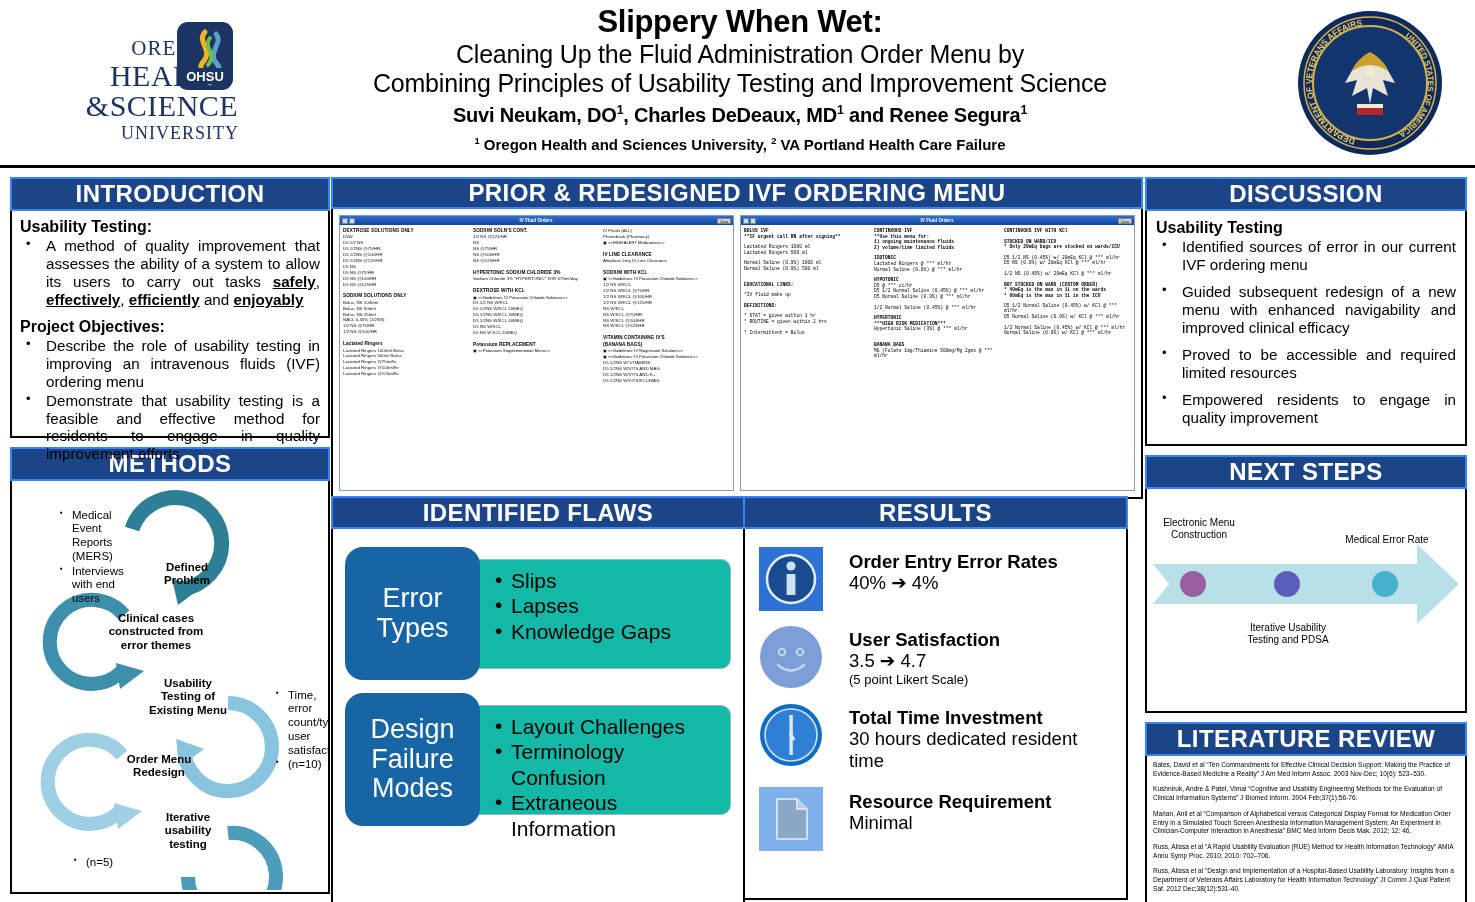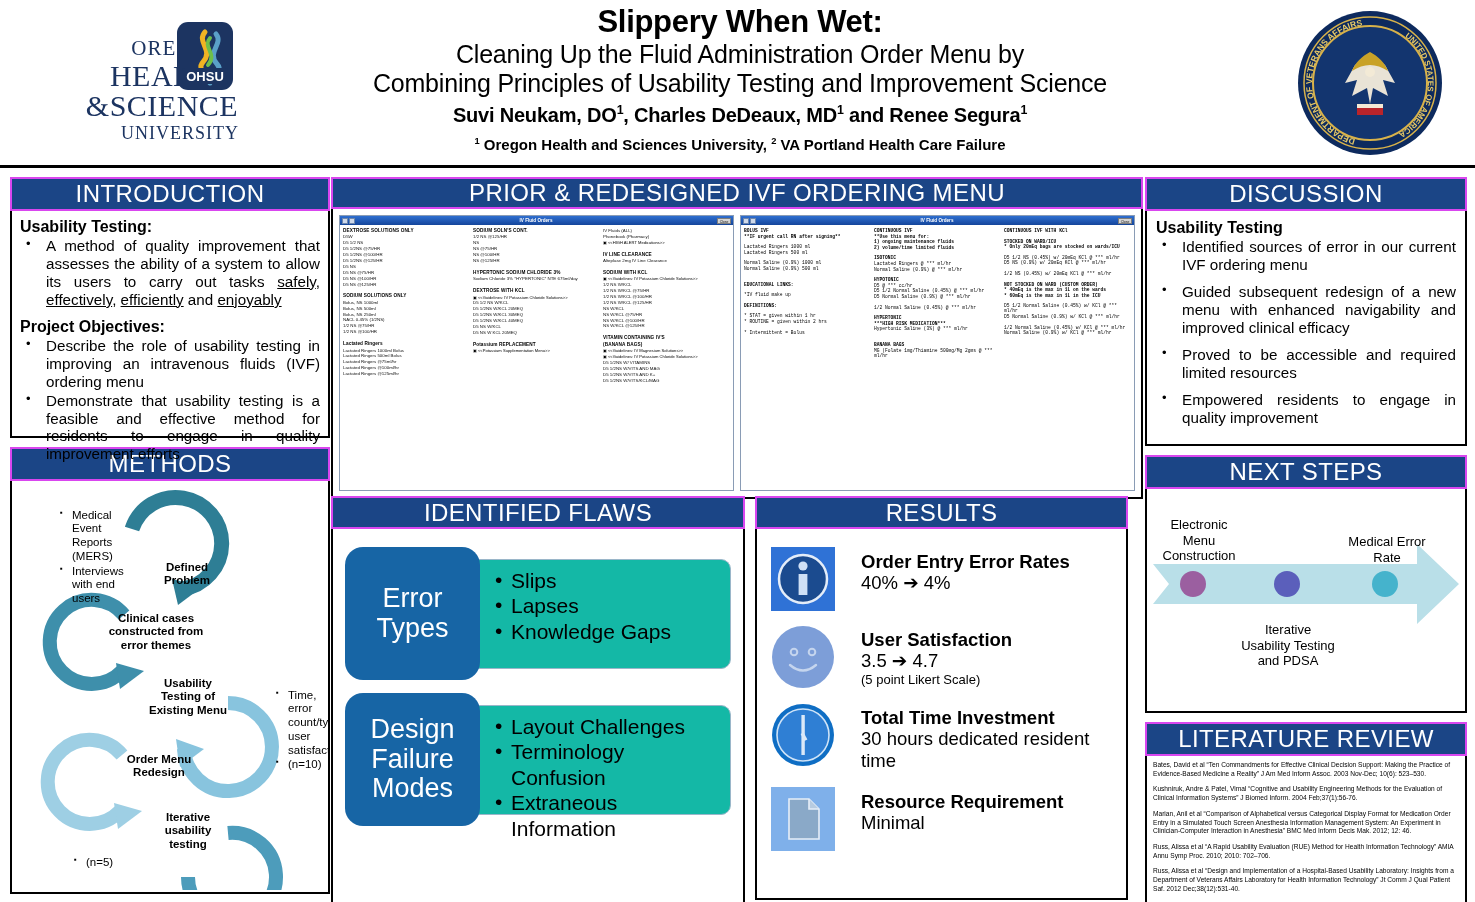--- a/index.html
+++ b/index.html
@@ -20,58 +20,58 @@
   #title-block { position:absolute; left:300px; top:5px; width:880px; text-align:center; }
   .t-main { font-size:31px; font-weight:bold; letter-spacing:-0.3px; line-height:1.12; }
   .t-sub  { font-size:25px; font-weight:normal; line-height:1.18; letter-spacing:-0.2px; }
   .t-auth { font-size:20px; font-weight:bold; margin-top:4px; letter-spacing:-0.2px;}
   .t-affil{ font-size:15px; font-weight:bold; margin-top:10px; }
   sup { font-size:0.62em; vertical-align:super; }
 
   
   .sec-hdr {
     background:#1b4586; color:#fff; text-align:center;
-    font-size:24px; font-weight:normal; letter-spacing:0.4px;
-    border:2px solid #d946ef; line-height:1;
+    font-size:24px; font-weight:bold; letter-spacing:0.4px;
+    border:2px solid #3b82f6; line-height:1;
     display:flex; align-items:center; justify-content:center;
   }
   .sec-body { background:#fff; border:2px solid #000; border-top:none; }
 
   
   #col-left  { position:absolute; left:10px;  top:177px; width:320px; }
   #col-right { position:absolute; left:1145px;top:177px; width:322px; }
   #col-mid   { position:absolute; left:331px; top:177px; width:812px; }
 
   
   #intro-hdr { height:34px; }
   #intro-body { padding:6px 8px 8px 8px; height:227px; }
   .blk-title { font-size:16px; font-weight:bold; margin:1px 0 1px 0; }
   ul.bul { margin:0 0 0 2px; padding:0; list-style:none; }
   ul.bul > li { position:relative; padding-left:24px; font-size:15.2px; line-height:1.18;
                 text-align:justify; margin-bottom:1px; }
   ul.bul > li:before { content:"•"; position:absolute; left:4px; top:-1px; font-size:13px; }
-  .u { text-decoration:underline; }
+  .u { text-decoration:underline;font-weight:bold; }
 
   
   #methods-hdr { margin-top:9px; height:34px; }
   #methods-body { height:413px; position:relative; overflow:hidden; }
   .m-note { position:absolute; font-size:11.5px; line-height:1.2; }
   .m-note li { position:relative; padding-left:12px; list-style:none; margin-bottom:1px;}
   .m-note li:before{ content:"▪"; position:absolute; left:0; top:-1px; font-size:8px;}
   .m-lbl { position:absolute; font-size:11.5px; font-weight:bold; text-align:center; line-height:1.16; }
 
   
   #disc-hdr { height:34px; }
   #disc-body { padding:7px 9px; height:235px; }
   #disc-body ul.bul > li { margin-bottom:9px; font-size:15.2px; }
 
   
   #next-hdr { margin-top:9px; height:34px; }
   #next-body { height:224px; position:relative; overflow:hidden; }
-  .ns-lbl { position:absolute; font-size:13px; text-align:center; line-height:1.2; }
+  .ns-lbl { position:absolute; font-size:10px; text-align:center; line-height:1.2; }
 
   
   #lit-hdr { margin-top:9px; height:34px; }
   #lit-body { height:168px; padding:5px 6px 0 6px; overflow:hidden; }
   .ref { font-size:6.6px; line-height:1.32; margin-bottom:7px; }
 
   
   #menus-hdr { height:32px; }
   #menus-body { height:290px; padding:6px; display:flex; gap:6px; }
   .winshot { flex:1; border:1px solid #8a9cb5; background:#fff; display:flex; flex-direction:column;
@@ -94,21 +94,21 @@
   .p-lk:before { content:"▣ "; font-size:4px; }
   
   .r-col { font-family:"Liberation Mono", monospace; }
   .r-i   { font-size:4.6px; margin:0 0 0.6px 0; }
   .r-b   { font-size:4.6px; font-weight:bold; margin:0 0 0.6px 0; }
   .r-sp  { height:5px; }
 
   
   #lower { position:absolute; left:331px; top:496px; width:812px; height:404px; display:flex; }
   #flaws { width:414px; }
-  #results{ width:385px; margin-left:-2px;padding-left:12px;}
+  #results{ width:385px; margin-left:-2px;}
   #flaws-hdr, #results-hdr { height:33px; }
   #flaws-body { height:428px; padding:18px 12px 0 12px; }
   #results-body { height:371px; padding:18px 10px 0 14px; }
 
   .flawrow { display:flex; align-items:center; height:133px; margin-bottom:13px; position:relative; }
   .flawbox { width:135px; height:133px; background:#1765a5; border-radius:18px; color:#fff;
              display:flex; align-items:center; justify-content:center; text-align:center;
              font-size:27px; line-height:1.1; z-index:2; position:relative; }
   .flawlist { flex:1; margin-left:-10px; background:#14b8a6; border:1px solid #9ab6c9;
               border-radius:10px; height:110px; padding:8px 10px 8px 24px; }

